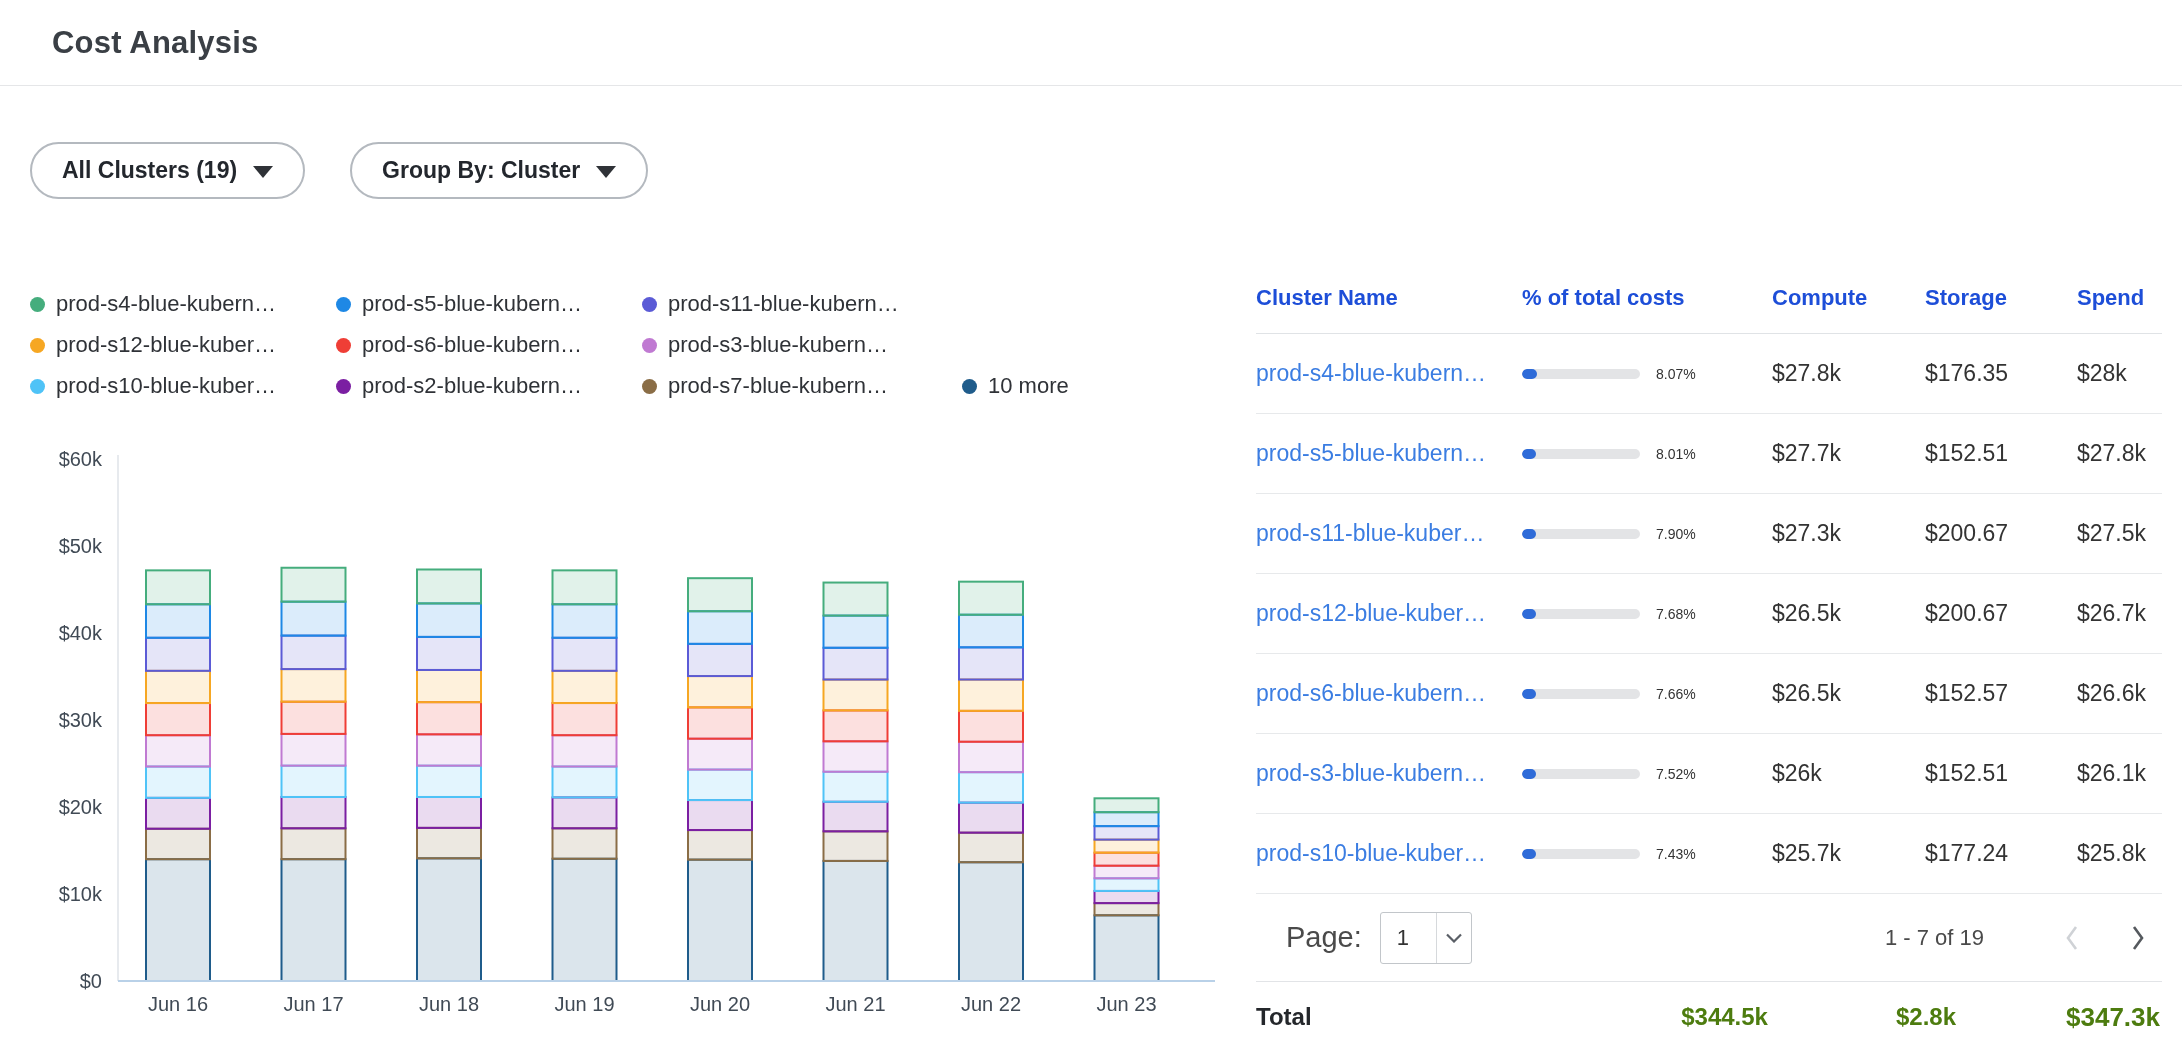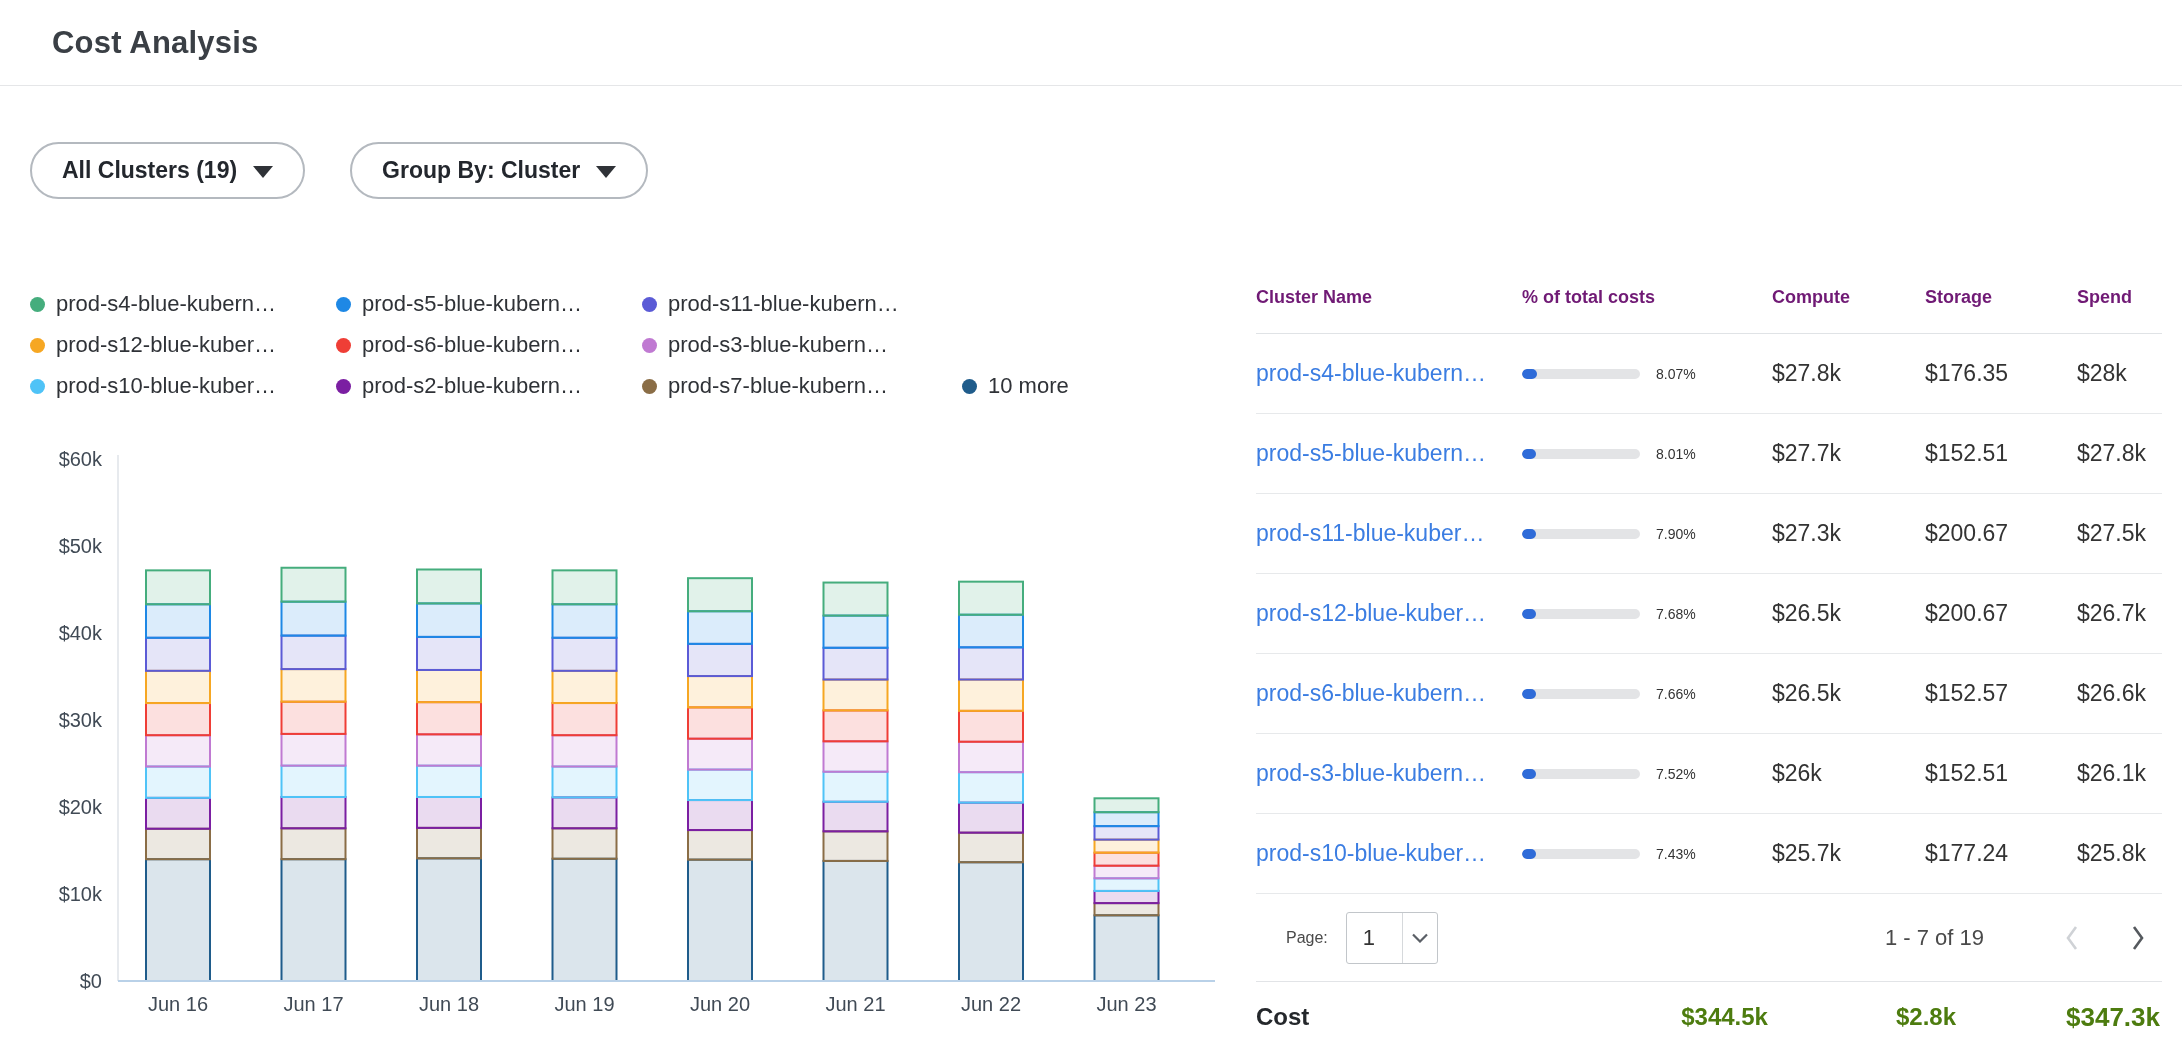--- a/index.html
+++ b/index.html
@@ -68,38 +68,38 @@
   .cost-chart-svg text.tick { font-size: 20px; fill: #404a55; font-family: "Liberation Sans", "DejaVu Sans", sans-serif; }
 
   
   .table-panel { position: absolute; left: 1256px; right: 20px; top: 262px; }
   .t-grid {
     display: grid;
     grid-template-columns: 266px 250px 153px 152px 1fr;
     align-items: center;
   }
   .t-header { height: 72px; border-bottom: 1px solid #e0e3e6; }
-  .t-header .hcell { font-size: 18px; font-weight: 600; color: #701a75; }
+  .t-header .hcell { font-size: 22px; font-weight: 600; color: #1d4ed8; }
   .t-row { height: 80px; border-bottom: 1px solid #e7e9eb; }
   .t-row a.cluster-link {
     color: #3b7de2; font-size: 23px; text-decoration: none; cursor: pointer; white-space: nowrap;
   }
   .cell { font-size: 23px; color: #333; white-space: nowrap; }
   .pct-wrap { display: flex; align-items: center; }
   .pct-bar {
     width: 118px; height: 10px; border-radius: 6px;
     background: #e3e4e6; overflow: hidden; margin-right: 16px;
     flex: 0 0 auto; display: block; position: relative;
   }
   .pct-fill { display: block; height: 100%; border-radius: 6px; background: #2e6bd8; }
   .pct-text { font-size: 14px; color: #333; }
 
   
   .t-pagination { height: 87px; display: flex; align-items: center; padding: 0 14px 0 30px; }
-  .pg-label { font-size: 16px; color: #4a4a4a; }
+  .pg-label { font-size: 29px; color: #4a4a4a; }
   .page-select {
     margin-left: 18px;
     width: 92px; height: 52px;
     border: 1px solid #c2c6ca; border-radius: 3px;
     background: #fff; display: flex; align-items: center;
     cursor: pointer;
   }
   .page-select .val { flex: 1; padding-left: 16px; font-size: 22px; color: #333; }
   .page-select .sep { width: 1px; height: 100%; background: #d6d9dc; }
   .page-select .chev { width: 34px; display: flex; align-items: center; justify-content: center; }
@@ -397,18 +397,18 @@
       </svg>
     </button>
     <button class="pg-nav pg-next">
       <svg width="20" height="32" viewBox="0 0 20 32" fill="none">
         <polyline points="6,5 14,16 6,27" stroke="#55595e" stroke-width="2.6" fill="none"></polyline>
       </svg>
     </button>
   </div>
 
   <div class="t-total">
-    <span class="total-label">Cost</span>
+    <span class="total-label">Total</span>
     <span class="total-val total-compute">$344.5k</span>
     <span class="total-val total-storage">$2.8k</span>
     <span class="total-val total-spend">$347.3k</span>
   </div>
 </section>
 
 </body></html>

